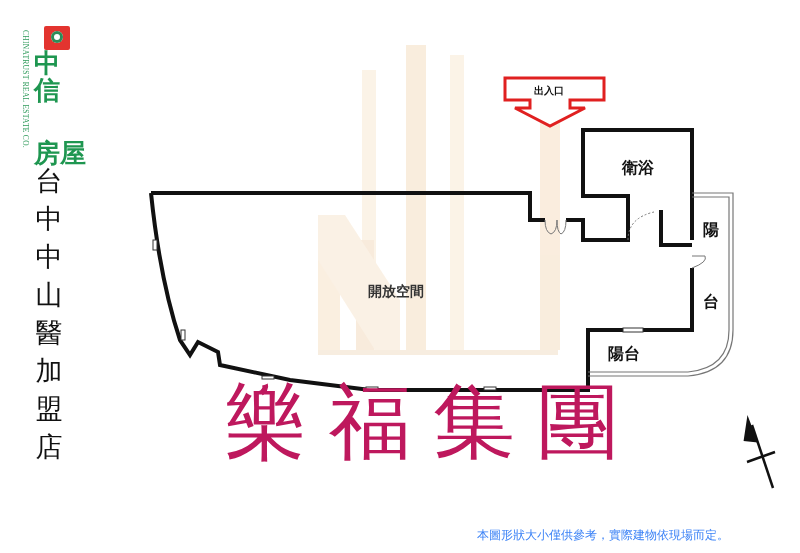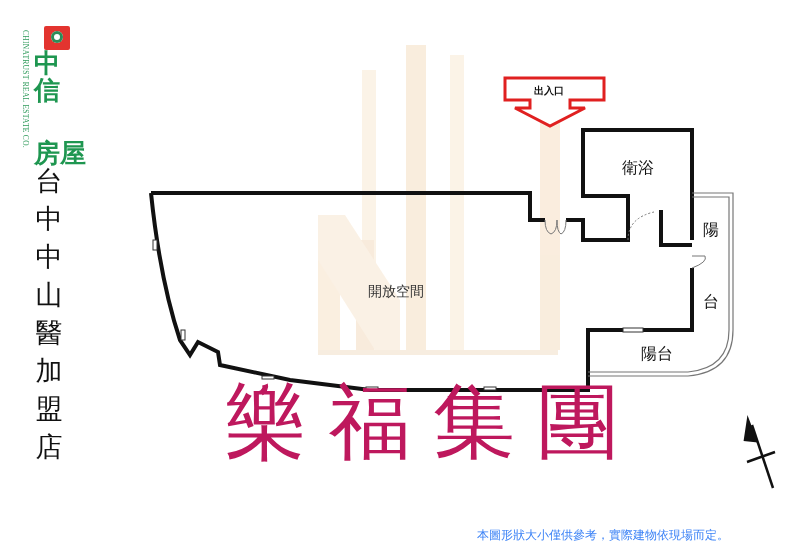--- a/index.html
+++ b/index.html
@@ -26,21 +26,21 @@
     position: absolute; left: 24px; color: #1e9650;
     font-family: "DejaVu Sans", sans-serif; font-size: 26px; line-height: 27px; font-weight: bold;
   }
   .branch {
     position: absolute; left: 33px; top: 162px; width: 32px;
     font-size: 27px; line-height: 38px; color: #111; text-align: center;
   }
   .branch span { display: block; }
   .plan { position: absolute; left: 0; top: 0; }
   .label {
-    position: absolute; font-family: "DejaVu Sans", sans-serif; font-weight: normal; color: #111;
+    position: absolute; font-family: "DejaVu Sans", sans-serif; font-weight: bold; color: #111;
   }
   .watermark {
     position: absolute; left: 225px; top: 368px; font-size: 82px; color: #be185d;
     letter-spacing: 22px; white-space: nowrap; font-family: "DejaVu Serif", serif;
   }
   .disclaimer {
     position: absolute; left: 477px; top: 527px; font-size: 12px; color: #3b82f6;
     font-weight: normal; white-space: nowrap;
   }
   .entry-label {
@@ -121,15 +121,15 @@
 </div>
 
 <div class="watermark">樂福集團</div>
 
 <div class="entry-label">出入口</div>
 
 <div class="label" style="left:347px; top:283px; font-size:14px; color:#333;margin-left:21px;">開放空間</div>
 <div class="label" style="left:622px; top:158px; font-size:16px;">衛浴</div>
 <div class="label" style="left:703px; top:220px; font-size:16px;">陽</div>
 <div class="label" style="left:703px; top:292px; font-size:16px;">台</div>
-<div class="label" style="left:608px; top:344px; font-size:16px;margin-left:33px;">陽台</div>
+<div class="label" style="left:608px; top:344px; font-size:16px;">陽台</div>
 
 <div class="disclaimer">本圖形狀大小僅供參考，實際建物依現場而定。</div>
 
 </body></html>

